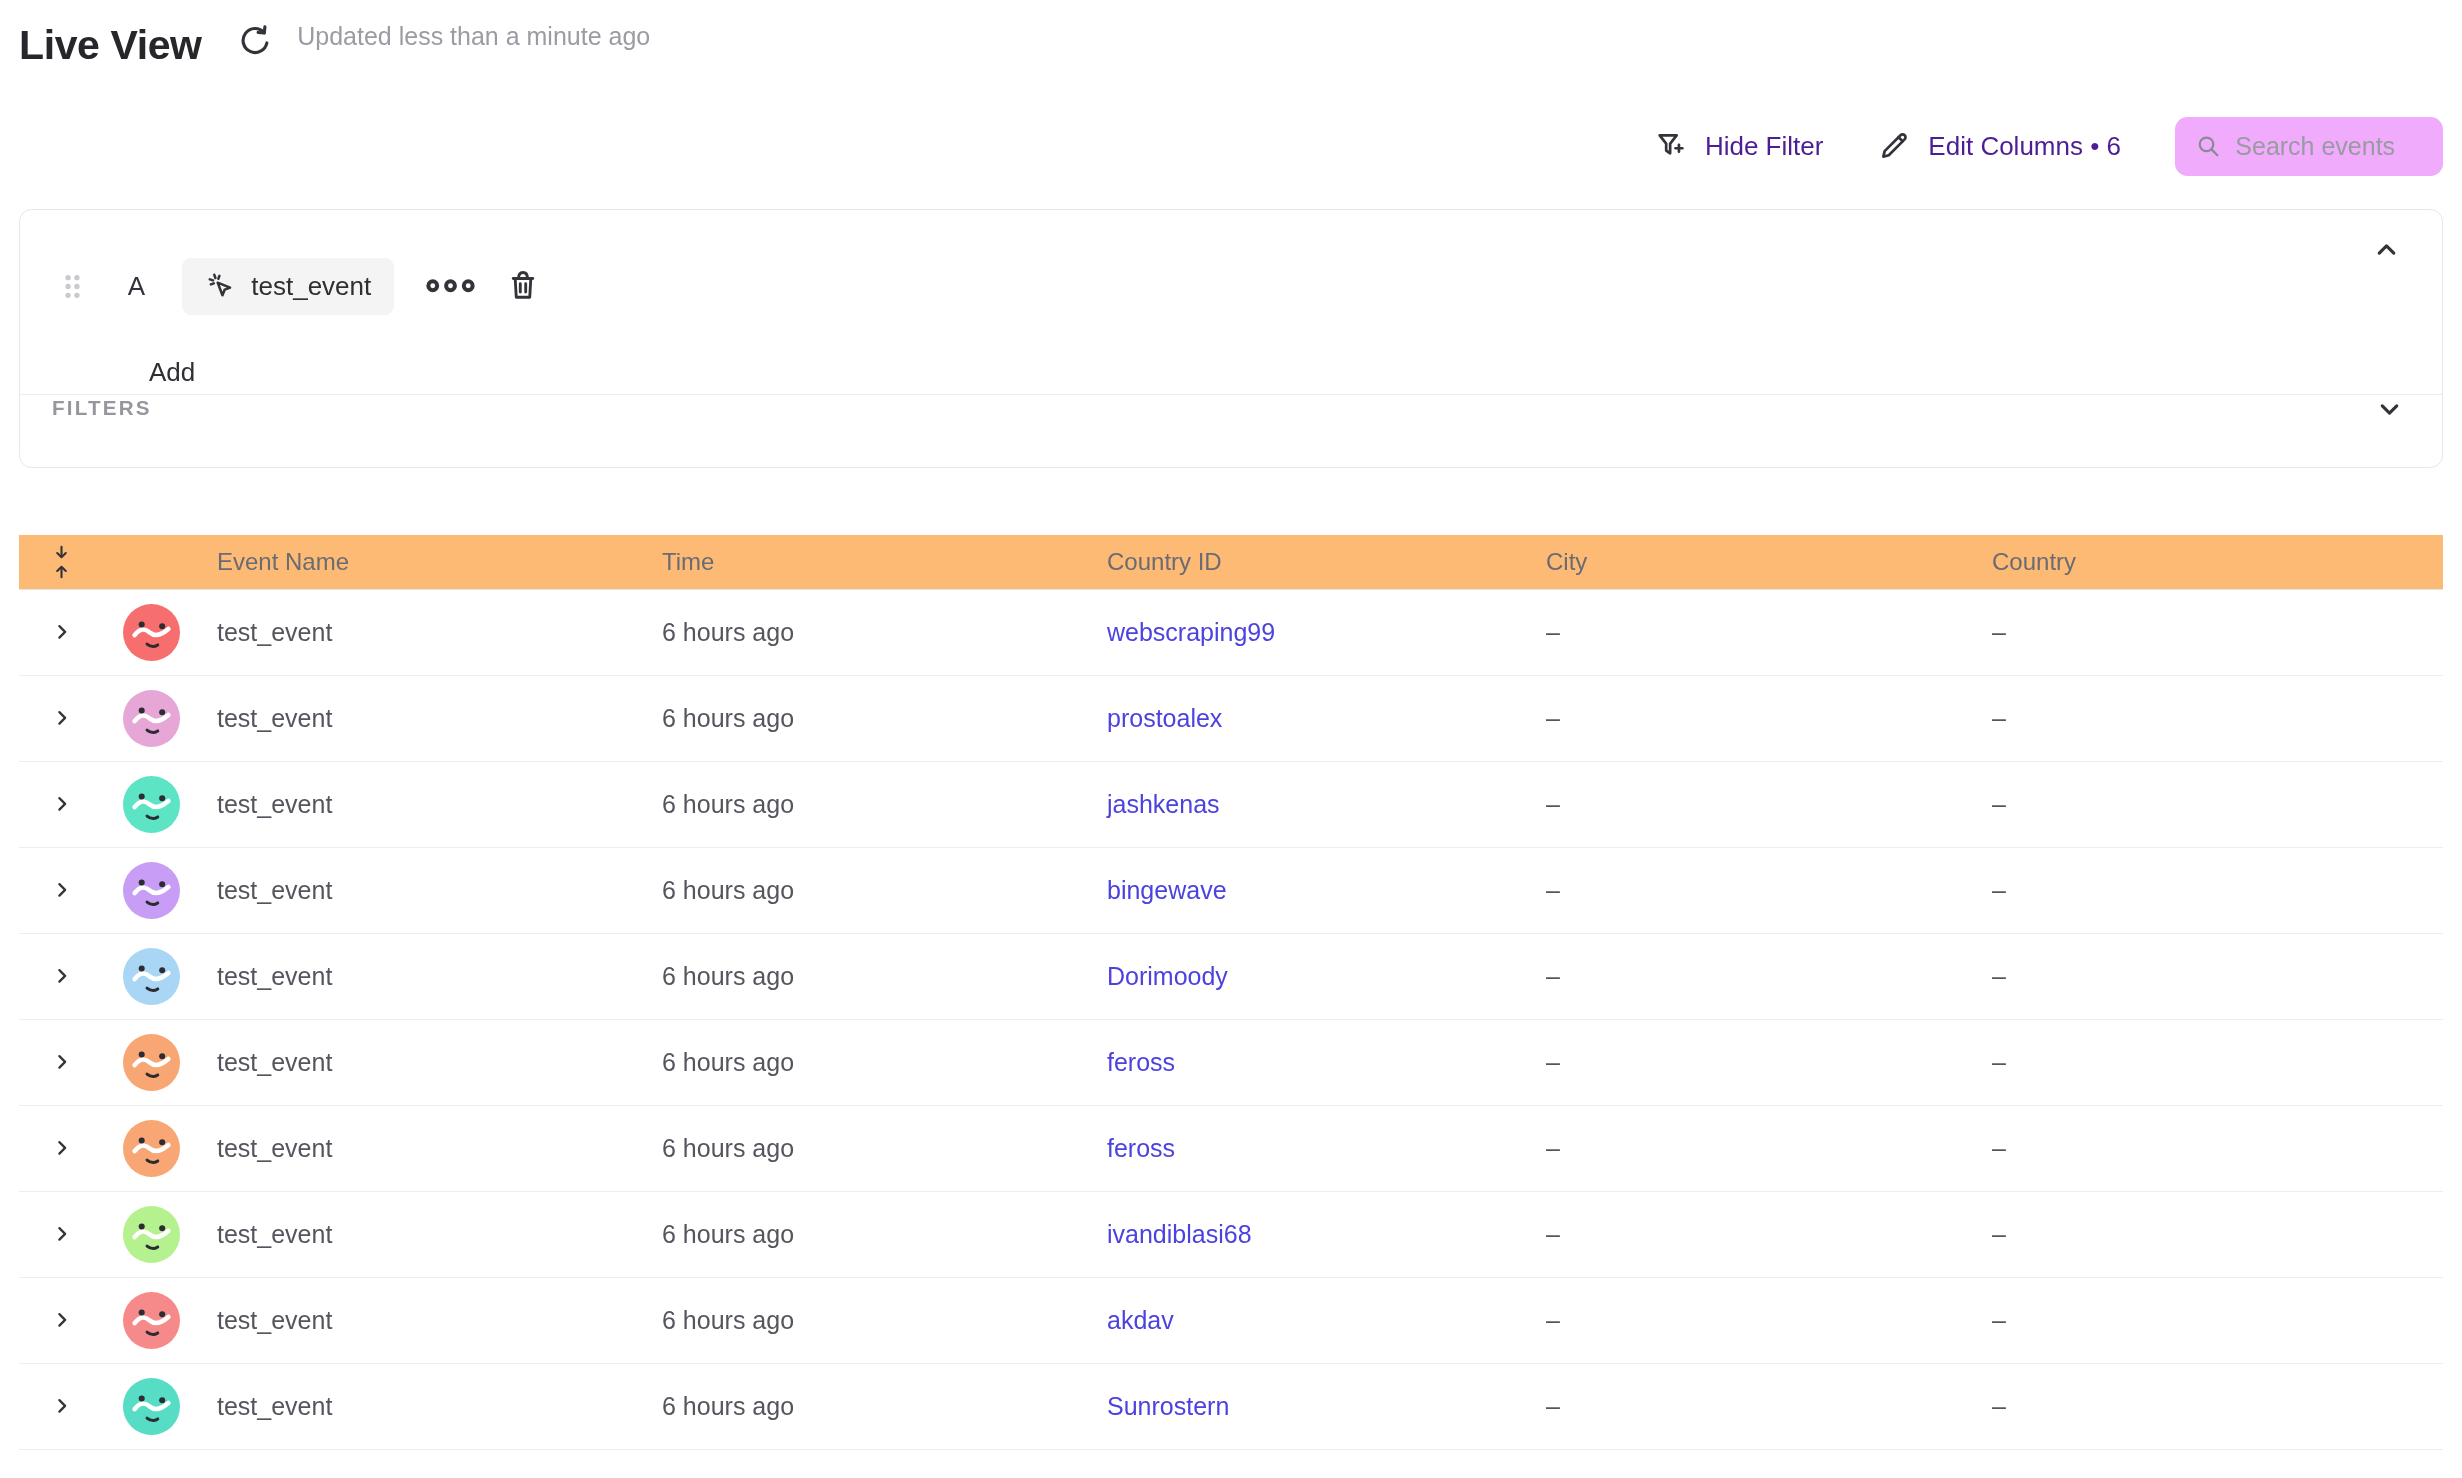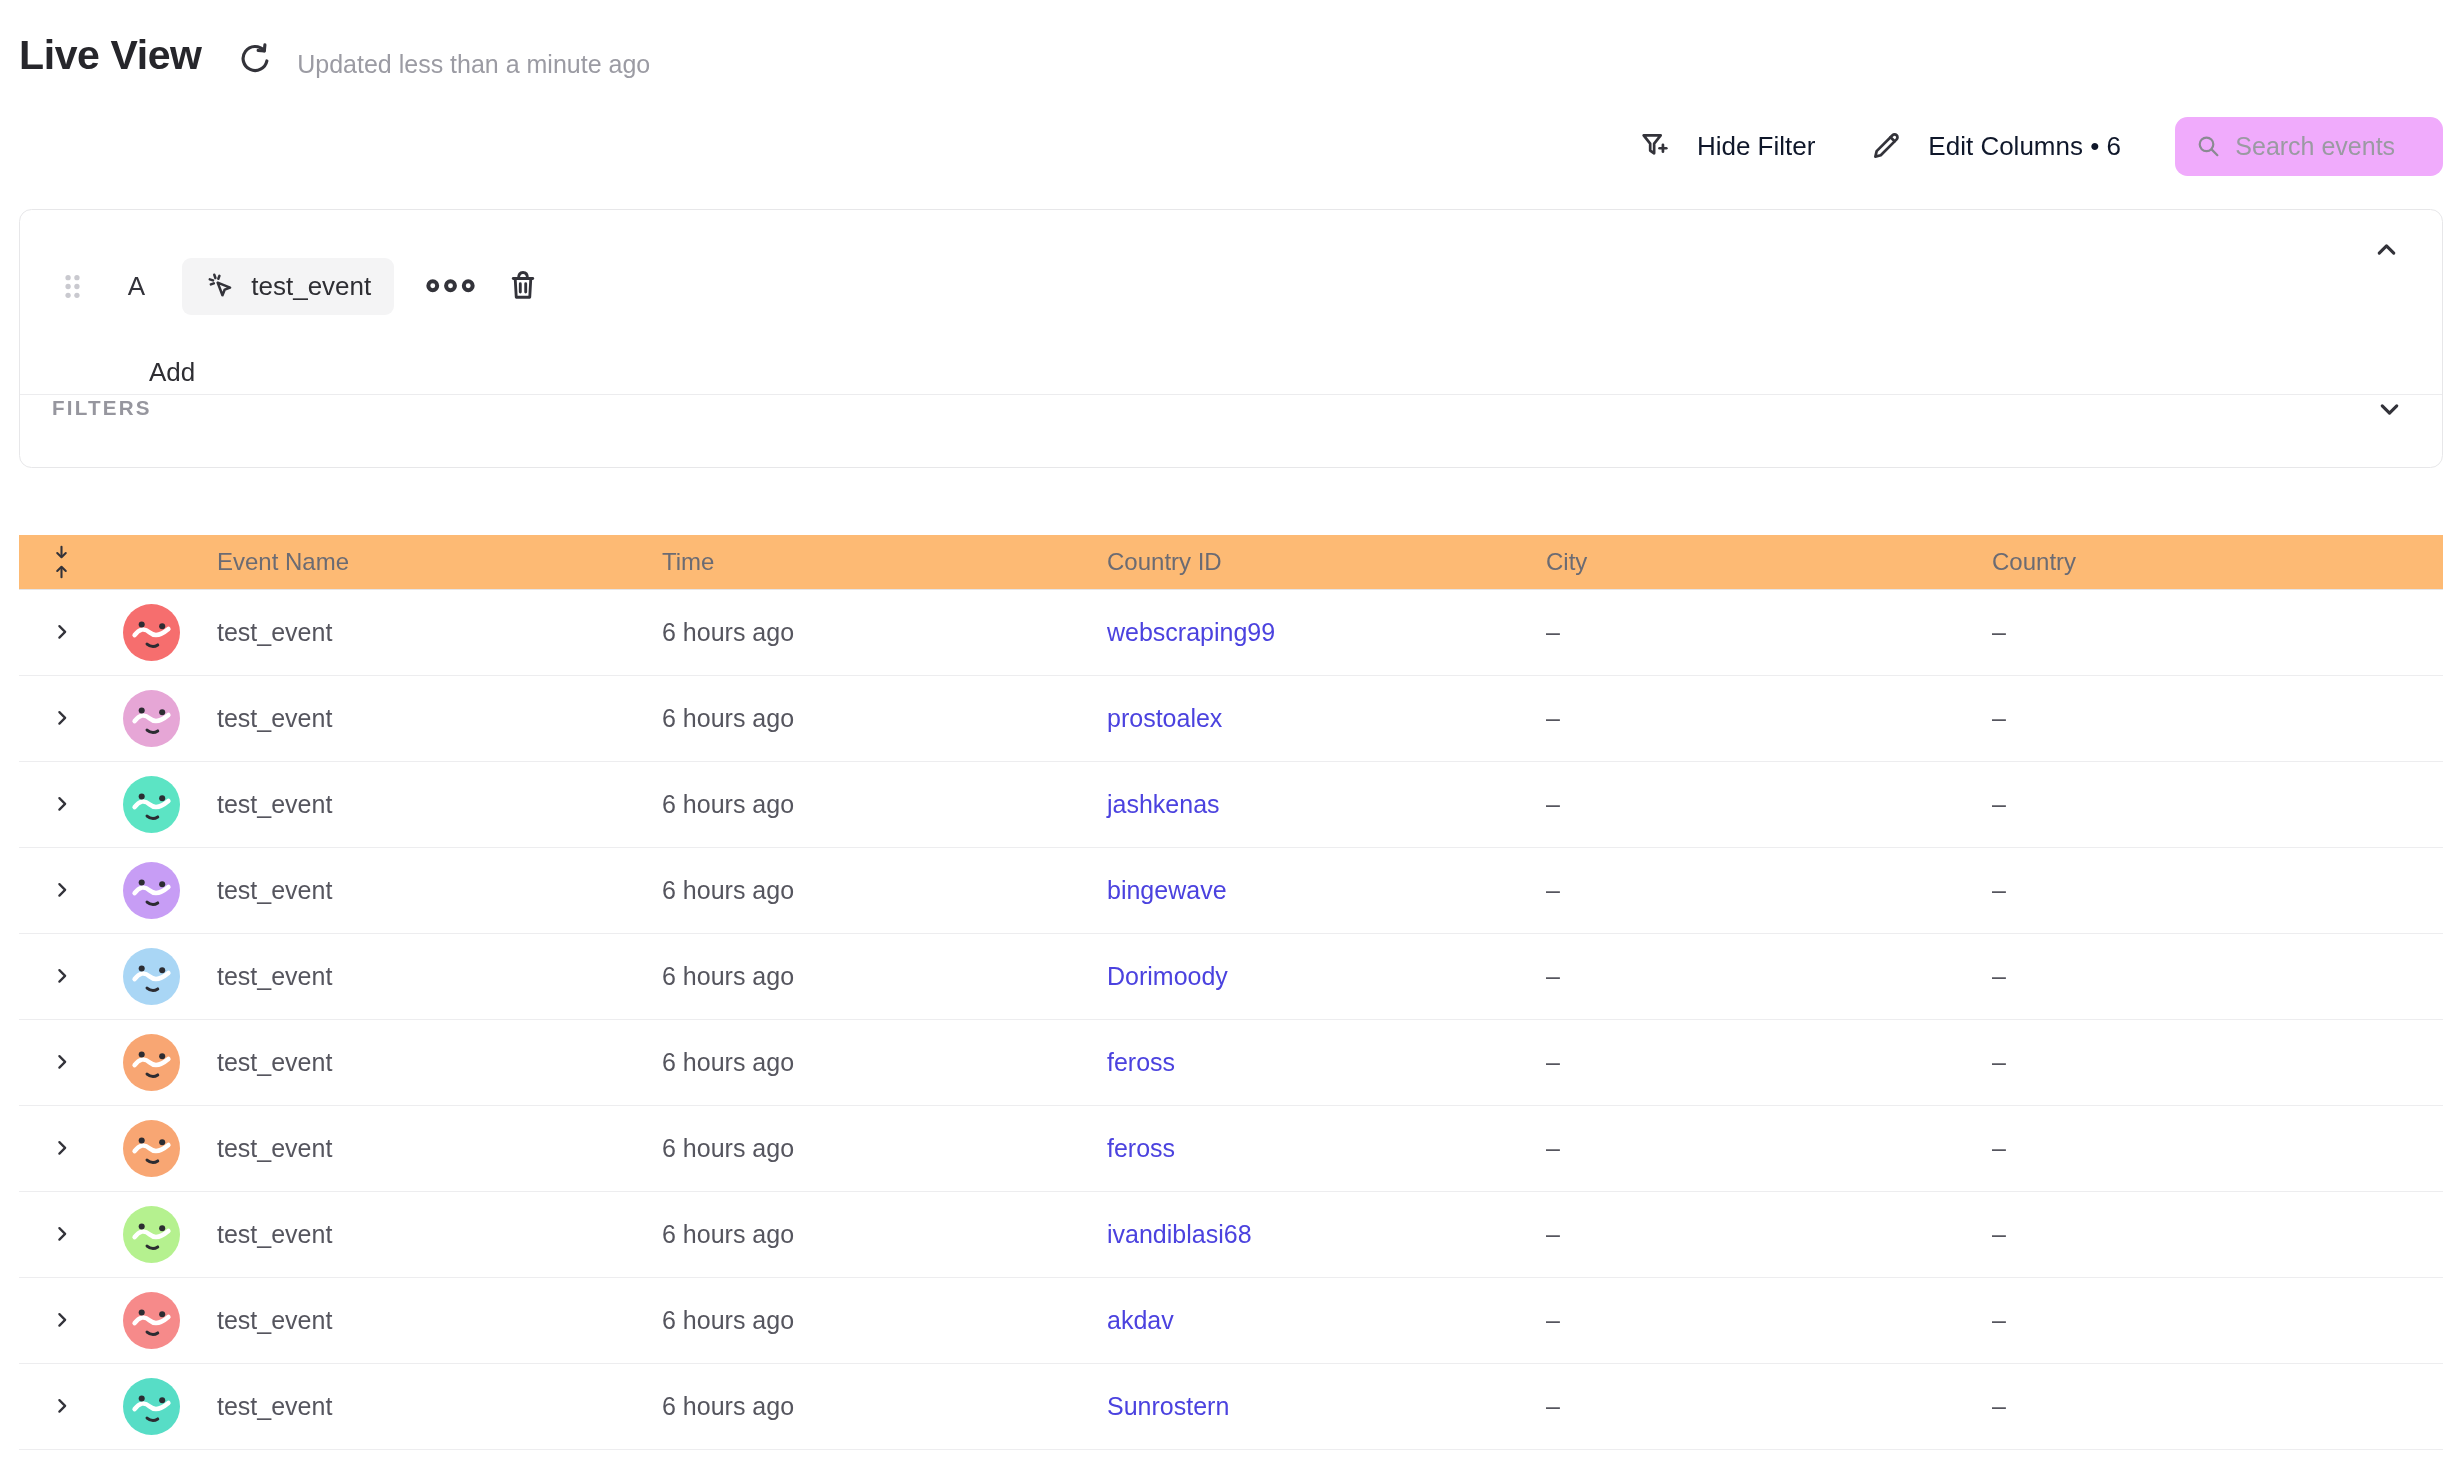--- a/index.html
+++ b/index.html
@@ -1,31 +1,31 @@
 <!DOCTYPE html>
 <html style="font-size:14.3px"><head>
 <meta charset="utf-8">
 <style>
   * { margin: 0; padding: 0; box-sizing: border-box; }
   html, body { width: 2462px; height: 1478px; overflow: hidden; background: #ffffff;
     font-family: "Liberation Sans", sans-serif; color: #2b2b31; }
   .page { width: 2462px; height: 1478px; padding: 21.5px 19px 0 19px; position: relative; }
 
   
-  .page-header { display: flex; align-items: flex-end; gap: 23px; height: 57px; }
+  .page-header { display: flex; align-items: flex-start; gap: 23px; height: 57px; }
   .page-title { font-size: 41px; font-weight: 700; letter-spacing: -0.4px; color: #26262b; }
   .refresh-btn { background: none; border: none; cursor: pointer; width: 39px; height: 39px;
     display: flex; align-items: center; justify-content: center; margin-left: 10.7px; }
   .updated-text { font-size: 25px; color: #9b9ba3; }
 
   
   .toolbar { margin-top: 38px; height: 59px; display: flex; align-items: center;
     justify-content: flex-end; gap: 54px; }
-  .tool-btn { display: flex; align-items: center; gap: 25px; background: none; border: none;
-    cursor: pointer; font-family: inherit; font-size: 26px; font-weight: 500; color: #0f172a; }
+  .tool-btn { display: flex; align-items: center; gap: 17px; background: none; border: none;
+    cursor: pointer; font-family: inherit; font-size: 26px; font-weight: 500; color: #4c1d95; }
   .search-box { width: 268px; height: 59px; background: #f0abfc; border-radius: 12.5px;
     display: flex; align-items: center; gap: 14.3px; padding: 0 19.7px; }
   .search-box input { border: none; outline: none; background: transparent; width: 100%;
     font-family: inherit; font-size: 25px; color: #44444c; }
   .search-box input::placeholder { color: #9a9aa2; }
 
   
   .query-panel { margin-top: 33px; border: 1.8px solid #e7e7e9; border-radius: 12.5px; background: #fff; }
   .section-select { position: relative; padding: 23px 32px 19px 32px; }
   .section-label { font-size: 20.6px; font-weight: 700; letter-spacing: 2.2px; color: #96969e;

